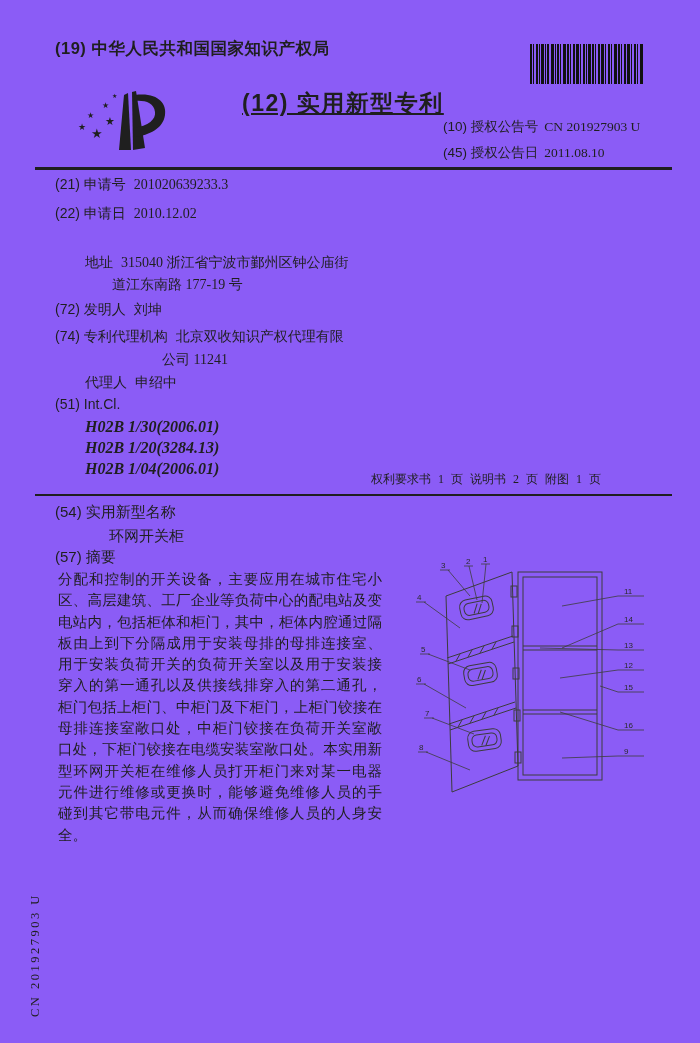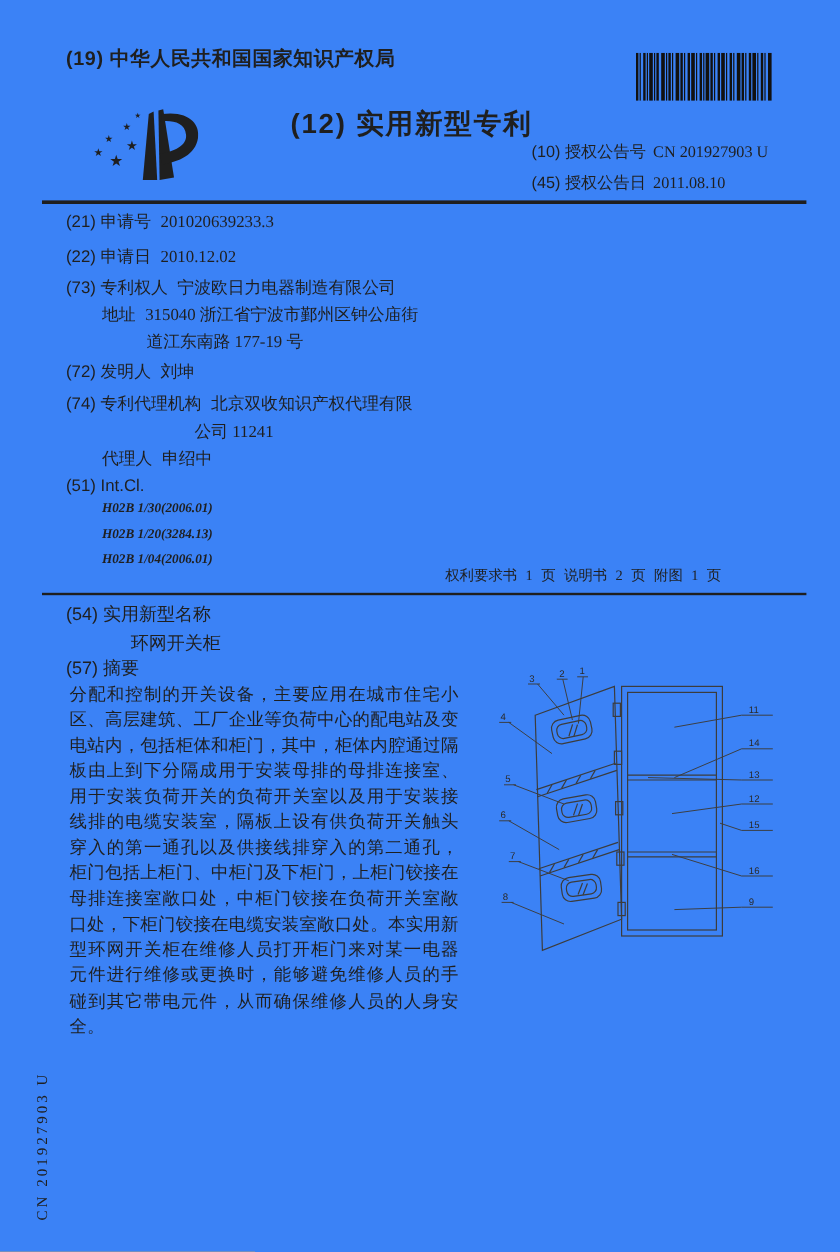--- a/index.html
+++ b/index.html
@@ -1,36 +1,36 @@
 <!DOCTYPE html>
 <html><head>
 <meta charset="utf-8">
 <style>
   html,body{margin:0;padding:0;background:#9a9a9a;}
   .page{
     position:relative;width:700px;height:1043px;margin:0 auto;
-    background:#3b82f6;color:#1f1f1f;overflow:hidden;
+    background:#8b5cf6;color:#1f1f1f;overflow:hidden;
     font-family:"Liberation Serif","DejaVu Serif",serif;
   }
   .abs{position:absolute;}
   .lbl{font-family:"Liberation Sans","DejaVu Sans",sans-serif;font-weight:normal;}
   .val{margin-left:8px;}
   .office-line{left:55px;top:38px;font-size:16.5px;font-weight:bold;
     font-family:"Liberation Sans","DejaVu Sans",sans-serif;letter-spacing:.5px;}
   .barcode{left:530px;top:44px;}
   .emblem{left:72px;top:82px;}
   .doc-type{left:242px;top:88px;font-size:23px;font-weight:bold;letter-spacing:1.5px;
-    font-family:"Liberation Sans","DejaVu Sans",sans-serif;}
+    font-family:"Liberation Sans","DejaVu Sans",sans-serif;text-decoration:underline;}
   .pubrow{left:443px;font-size:13.5px;white-space:nowrap;}
   .pubrow .val{margin-left:6px;}
   .rule{background:#1f1f1f;}
   .rule-top{left:35px;top:167px;width:637px;height:2.5px;}
   .rule-mid{left:35px;top:494px;width:637px;height:1.5px;}
   .bib{left:55px;font-size:14px;white-space:nowrap;}
-  .intcl{left:85px;font-size:11px;font-style:italic;font-weight:bold;white-space:nowrap;}
+  .intcl{left:85px;font-size:16px;font-style:italic;font-weight:bold;white-space:nowrap;}
   .pages-info{left:355px;top:471px;width:262px;text-align:center;font-size:12px;
     word-spacing:4px;white-space:nowrap;}
   .sec-label{left:55px;font-size:15px;}
   .sec-value{left:85px;font-size:15px;margin-left:24px;}
   .abstract{left:58px;top:569px;width:324px;font-size:14.5px;}
   .aline{line-height:21.3px;text-align:justify;text-align-last:justify;text-justify:inter-character;}
   .aline.first{text-indent:2.2em;}
   .aline.last{text-align-last:left;}
   .figure{left:412px;top:556px;}
   .side-code{left:28px;top:852px;height:165px;writing-mode:vertical-rl;
@@ -109,27 +109,24 @@
   </div>
 
   <div class="abs rule rule-top"></div>
 
   <div class="abs bib" style="top:176px">
     <span class="lbl">(21) 申请号</span><span class="val">201020639233.3</span>
   </div>
   <div class="abs bib" style="top:205px">
     <span class="lbl">(22) 申请日</span><span class="val">2010.12.02</span>
   </div>
-  <div class="abs bib" style="top:231px">
-    <span class="lbl">(73) 专利权人</span><span class="val">宁波欧日力电器制造有限公司</span>
-  </div>
   <div class="abs bib" style="top:254px;left:85px">
     <span class="lbl">地址</span><span class="val">315040 浙江省宁波市鄞州区钟公庙街</span>
   </div>
-  <div class="abs bib" style="top:276px;left:122px">
+  <div class="abs bib" style="top:276px;left:112px">
     <span>道江东南路 177-19 号</span>
   </div>
   <div class="abs bib" style="top:301px">
     <span class="lbl">(72) 发明人</span><span class="val">刘坤</span>
   </div>
   <div class="abs bib" style="top:328px">
     <span class="lbl">(74) 专利代理机构</span><span class="val">北京双收知识产权代理有限</span>
   </div>
   <div class="abs bib" style="top:351px;left:162px">
     <span>公司 11241</span>
@@ -151,21 +148,20 @@
   <div class="abs sec-label lbl" style="top:503px">(54) 实用新型名称</div>
   <div class="abs sec-value" style="top:527px">环网开关柜</div>
   <div class="abs sec-label lbl" style="top:548px">(57) 摘要</div>
 
   <div class="abs abstract">
     <div class="aline">分配和控制的开关设备，主要应用在城市住宅小</div>
     <div class="aline">区、高层建筑、工厂企业等负荷中心的配电站及变</div>
     <div class="aline">电站内，包括柜体和柜门，其中，柜体内腔通过隔</div>
     <div class="aline">板由上到下分隔成用于安装母排的母排连接室、</div>
     <div class="aline">用于安装负荷开关的负荷开关室以及用于安装接</div>
-    <div class="aline">线排的电缆安装室，隔板上设有供负荷开关触头</div>
     <div class="aline">穿入的第一通孔以及供接线排穿入的第二通孔，</div>
     <div class="aline">柜门包括上柜门、中柜门及下柜门，上柜门铰接在</div>
     <div class="aline">母排连接室敞口处，中柜门铰接在负荷开关室敞</div>
     <div class="aline">口处，下柜门铰接在电缆安装室敞口处。本实用新</div>
     <div class="aline">型环网开关柜在维修人员打开柜门来对某一电器</div>
     <div class="aline">元件进行维修或更换时，能够避免维修人员的手</div>
     <div class="aline">碰到其它带电元件，从而确保维修人员的人身安</div>
     <div class="aline last">全。</div>
   </div>
 

